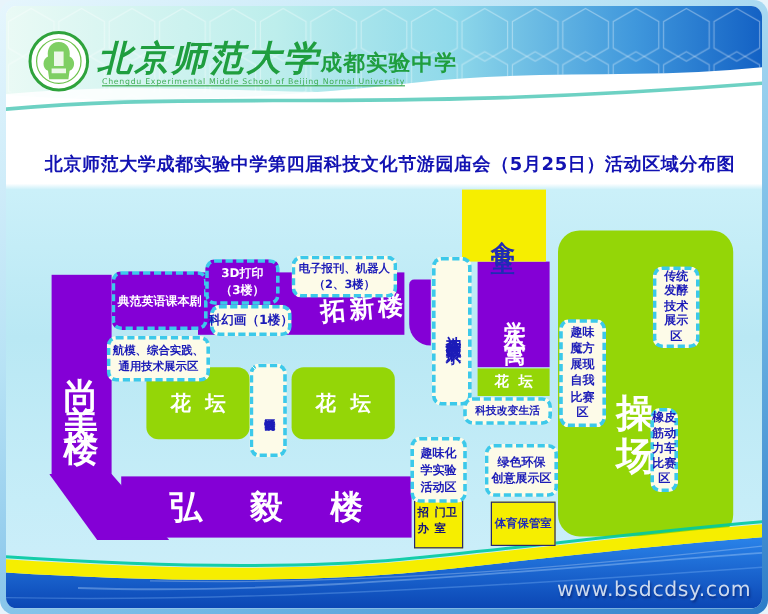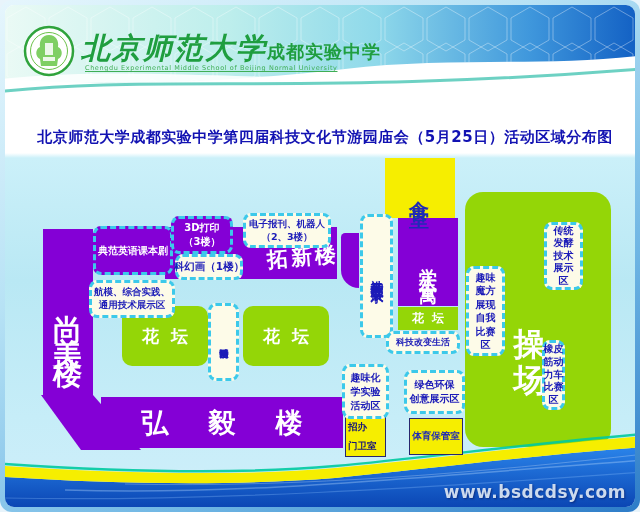--- a/index.html
+++ b/index.html
@@ -24,21 +24,21 @@
   
   .bld{position:absolute;background:#8400d6;color:#fff;font-weight:bold;display:flex;align-items:center;justify-content:center;}
   .vtx{writing-mode:vertical-rl;text-orientation:upright;}
   .green{position:absolute;background:#94d607;color:#fff;font-weight:bold;display:flex;align-items:center;justify-content:center;}
   .yellow{position:absolute;background:#f6ee00;color:#1f2bb5;font-weight:bold;display:flex;align-items:center;justify-content:center;}
   .dash{position:absolute;border:3px dashed #3cc9ea;border-radius:8px;background:#fdfbe8;color:#1c1cb8;
         font-weight:bold;display:flex;flex-direction:column;align-items:center;justify-content:center;text-align:center;z-index:3;}
   .dash.purple{background:#8400d6;color:#fff;}
   .dash span{white-space:nowrap;}
   .wave-svg{position:absolute;left:0;bottom:0;width:640px;height:75px;z-index:2;}
-  .watermark{position:absolute;right:9px;bottom:5px;z-index:4;font-size:17px;font-weight:bold;color:#ccdaee;
+  .watermark{position:absolute;right:9px;bottom:5px;z-index:4;font-size:17px;font-weight:normal;color:#ccdaee;
              letter-spacing:.5px;text-shadow:1px 1px 2px rgba(0,0,60,.45);}
 </style>
 </head>
 <body>
 
 <div class="frame">
 <div class="card">
 
   <svg class="hdr-svg" viewBox="0 0 640 150">
     <defs>
@@ -96,21 +96,21 @@
   <div class="bld" style="left:336px;top:228px;width:18px;height:55px;border-radius:6px 0 0 26px;"></div>
   <div class="abs" style="left:262px;top:238px;color:#fff;font-weight:bold;font-size:21px;letter-spacing:3px;transform:rotate(-5deg);z-index:2;">拓新楼</div>
 
   <div class="bld" style="left:393px;top:213px;width:60px;height:88px;">
     <span class="vtx" style="font-size:18px;letter-spacing:6px;padding-top:6px;">学生公寓</span>
   </div>
 
   <div class="yellow" style="left:380px;top:153px;width:70px;height:60px;">
     <span class="vtx" style="font-size:20px;letter-spacing:7px;padding-top:7px;">食堂</span>
   </div>
-  <div class="yellow" style="left:340px;top:412px;width:41px;height:40px;border:1px solid #27276e;flex-direction:column;justify-content:space-between;align-items:flex-start;padding:3px 2px;z-index:3;color:#14147a;">
+  <div class="yellow" style="left:340px;top:412px;width:41px;height:40px;border:1px solid #27276e;flex-direction:row;justify-content:space-between;align-items:flex-start;padding:3px 2px;z-index:3;color:#14147a;">
     <span style="font-size:9.5px;">招办</span>
     <span style="font-size:9.5px;">门卫室</span>
   </div>
   <div class="yellow" style="left:404px;top:413px;width:54px;height:37px;border:1px solid #27276e;z-index:3;">
     <span style="font-size:9.5px;white-space:nowrap;">体育保管室</span>
   </div>
 
   <div class="green" style="left:117px;top:301px;width:86px;height:60px;border-radius:10px;">
     <span style="font-size:17px;letter-spacing:12px;padding-left:12px;">花坛</span>
   </div>

